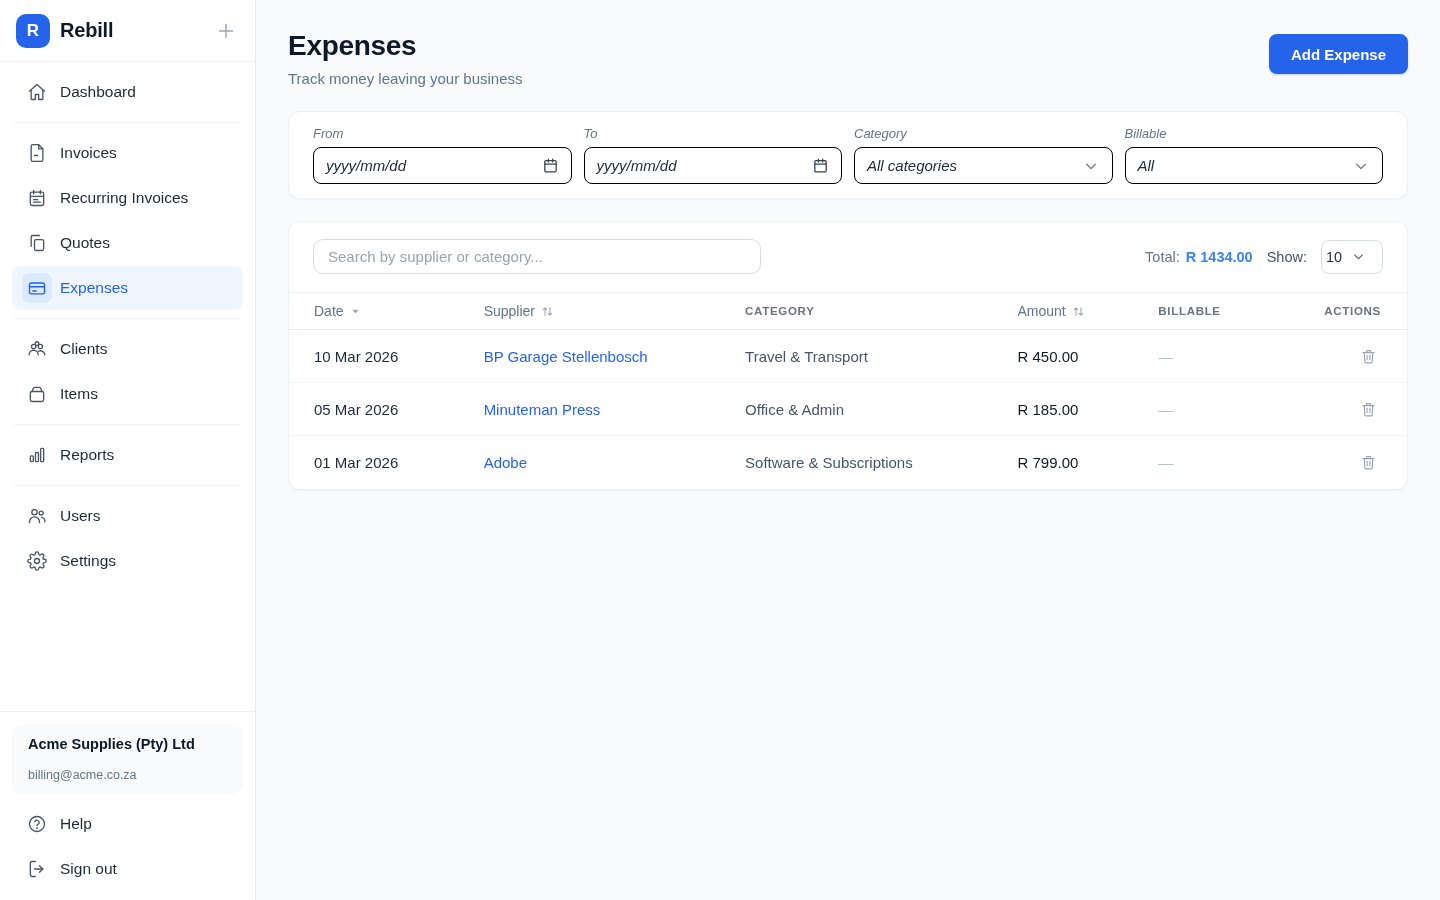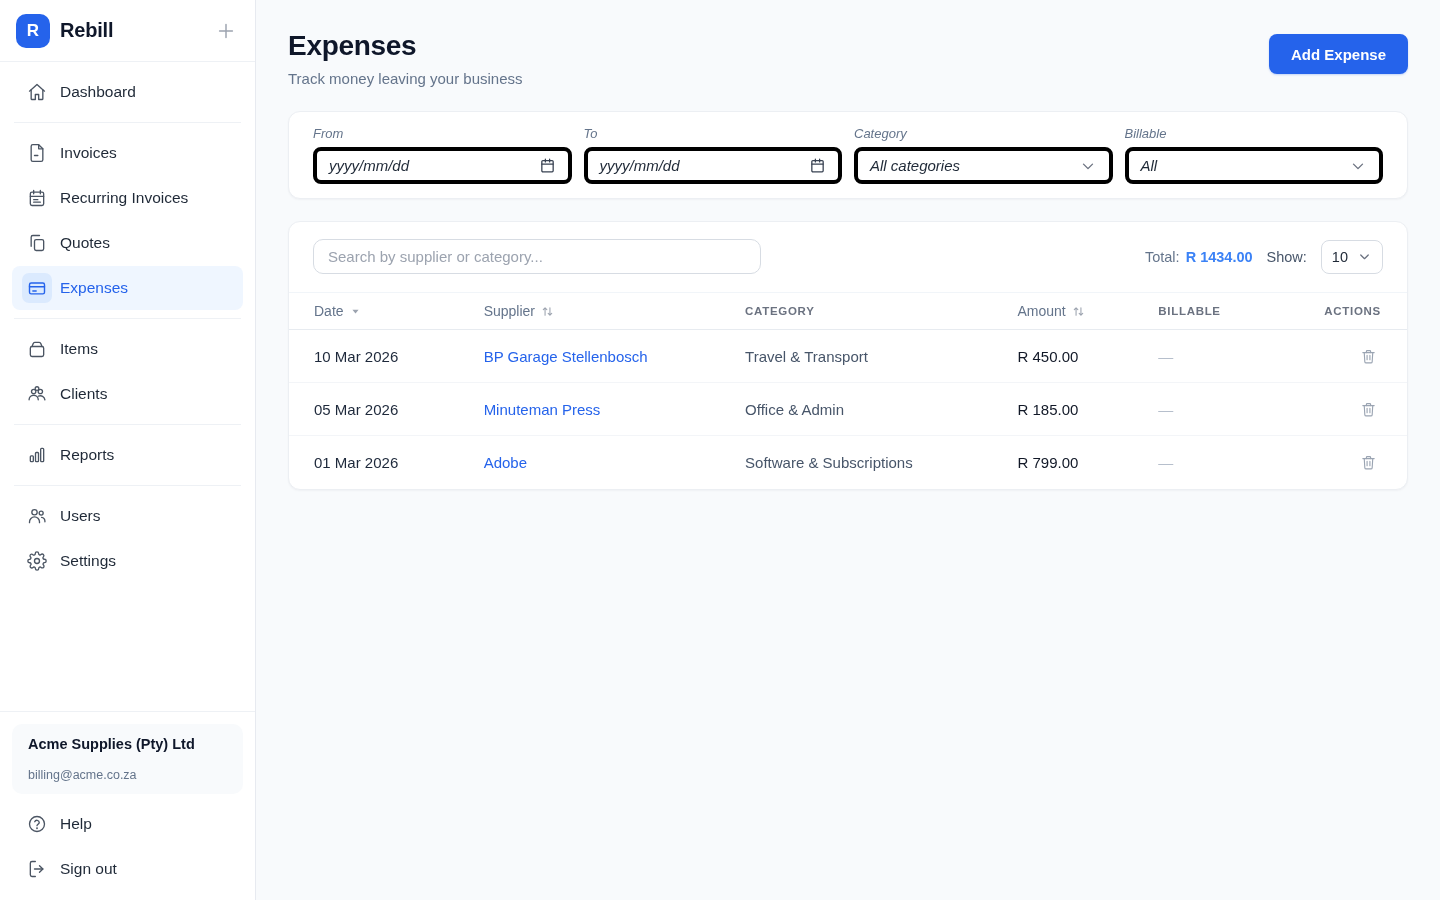--- a/index.html
+++ b/index.html
@@ -57,42 +57,42 @@
     height:40px; padding:0 22px; margin-top:4px; border:none; border-radius:8px;
     background:#2563eb; color:#fff; font-size:15px; font-weight:600; cursor:pointer;
     font-family:"Liberation Sans", sans-serif; box-shadow:0 1px 2px rgba(37,99,235,.25);
   }
 
   .card { background:#fff; border:1px solid #eceff3; border-radius:12px; box-shadow:0 1px 2px rgba(16,24,40,.04); }
 
   .filter-card { padding:14px 24px; display:grid; grid-template-columns:repeat(4,1fr); gap:12px; margin-bottom:22px;font-style:italic; }
   .field-label { display:block; font-size:13px; color:#64748b; margin-bottom:6px; }
   .input-mock {
-    height:37px; border:4px solid #000000; border-radius:8px; background:#fff;
+    height:37px; border:1px solid #000000; border-radius:8px; background:#fff;
     display:flex; align-items:center; justify-content:space-between;
     padding:0 12px; font-size:15px; color:#1f2937; cursor:pointer;gap:26px;
   }
   .input-mock .cal { color:#374151; }
   .input-mock .chev { color:#6b7280; }
 
   .table-card { overflow:hidden; }
   .table-top { display:flex; align-items:center; justify-content:space-between; padding:17px 24px 18px; }
   .search-input {
     width:448px; height:35px; border:1.5px solid #d7dce3; border-radius:10px;
     padding:0 14px; font-size:15px; color:#1f2937; outline:none;
     font-family:"Liberation Sans", sans-serif;
   }
   .search-input::placeholder { color:#9ca3af; }
   .table-meta { display:flex; align-items:center; gap:14px; font-size:14.5px; }
   .total-label { color:#64748b; }
   .total-value { color:#3b82f6; font-weight:700; margin-left:-8px; }
   .show-label { color:#475569; }
   .show-select {
     height:34px; min-width:62px; border:1px solid #d7dce3; border-radius:8px;
-    display:flex; align-items:center; gap:9px; padding:0 10px;
+    display:flex; align-items:center; gap:9px; padding:0 4px;
     font-size:14.5px; color:#1f2937; cursor:pointer; background:#fff;
   }
 
   table { width:100%; border-collapse:collapse; }
   col.c-date{width:195px;} col.c-supplier{width:262px;} col.c-category{width:273px;}
   col.c-amount{width:141px;} col.c-billable{width:131px;} col.c-actions{width:118px;}
   thead tr { border-top:1px solid #f1f5f9; }
   th {
     height:37px; text-align:left; vertical-align:middle;
     border-bottom:1px solid #e7ebf0; color:#64748b; font-weight:500; white-space:nowrap;
@@ -181,37 +181,37 @@
           </svg>
       </span>
       <span>Expenses</span>
     </div>
 
     <div class="nav-divider"></div>
 
     <div class="nav-item">
       <span class="icon-box">
         <svg width="20" height="20" viewBox="0 0 24 24" fill="none" stroke="currentColor" stroke-width="1.6" stroke-linecap="round" stroke-linejoin="round">
-            <rect x="4" y="9" width="16" height="12" rx="2"></rect>
-            <path d="M6 9l1.5-3.5A2 2 0 0 1 9.3 4h5.4a2 2 0 0 1 1.8 1.5L18 9"></path>
-          </svg>
-      </span>
-      <span>Items</span>
-    </div>
-    <div class="nav-item">
-      <span class="icon-box">
-        <svg width="20" height="20" viewBox="0 0 24 24" fill="none" stroke="currentColor" stroke-width="1.6" stroke-linecap="round" stroke-linejoin="round">
             <circle cx="8" cy="9" r="2.6"></circle>
             <circle cx="16" cy="9" r="2.6"></circle>
             <circle cx="12" cy="5.5" r="2.2"></circle>
             <path d="M2.5 19a5.5 5.5 0 0 1 11 0"></path>
             <path d="M13.8 14.6A5.5 5.5 0 0 1 21.5 19"></path>
           </svg>
       </span>
       <span>Clients</span>
+    </div>
+    <div class="nav-item">
+      <span class="icon-box">
+        <svg width="20" height="20" viewBox="0 0 24 24" fill="none" stroke="currentColor" stroke-width="1.6" stroke-linecap="round" stroke-linejoin="round">
+            <rect x="4" y="9" width="16" height="12" rx="2"></rect>
+            <path d="M6 9l1.5-3.5A2 2 0 0 1 9.3 4h5.4a2 2 0 0 1 1.8 1.5L18 9"></path>
+          </svg>
+      </span>
+      <span>Items</span>
     </div>
 
     <div class="nav-divider"></div>
 
     <div class="nav-item">
       <span class="icon-box">
         <svg width="20" height="20" viewBox="0 0 24 24" fill="none" stroke="currentColor" stroke-width="1.6" stroke-linecap="round" stroke-linejoin="round">
             <rect x="4" y="13" width="3.6" height="7" rx="1"></rect>
             <rect x="10.2" y="9" width="3.6" height="11" rx="1"></rect>
             <rect x="16.4" y="4" width="3.6" height="16" rx="1"></rect>

